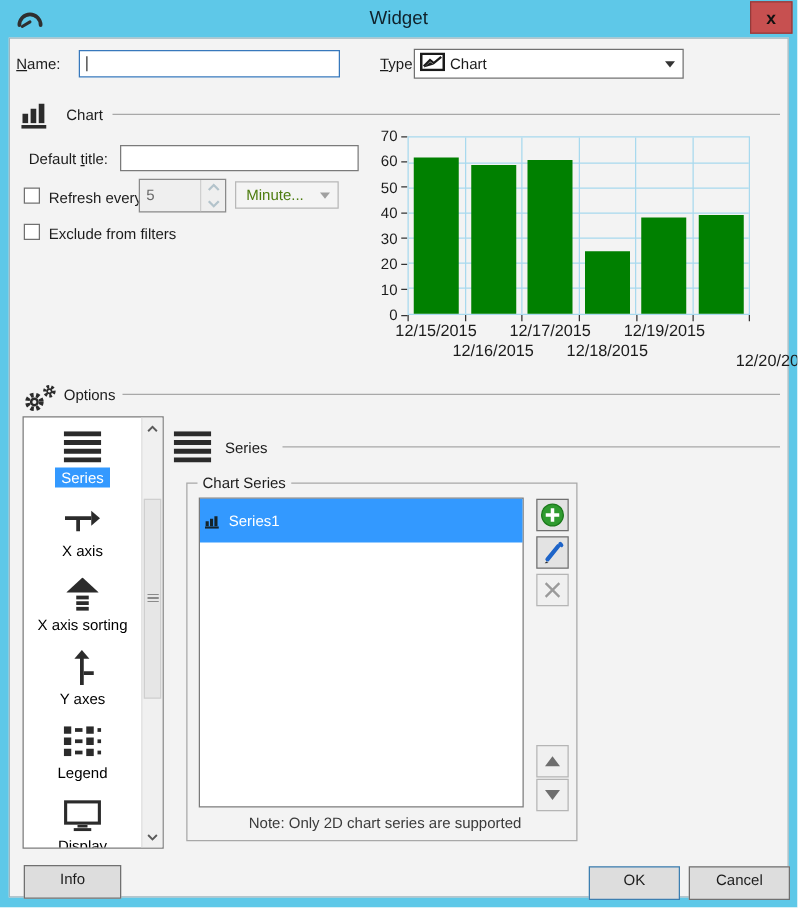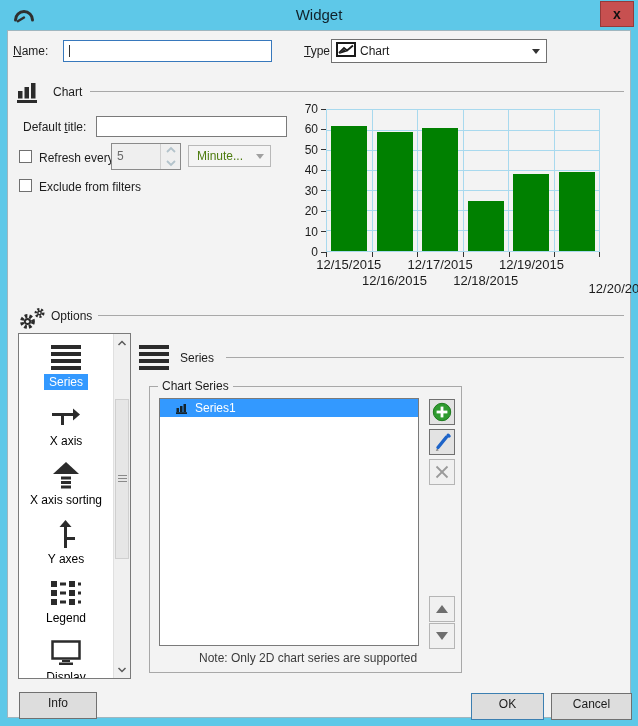--- a/index.html
+++ b/index.html
@@ -71,21 +71,21 @@
   .side-item.selected .side-label{background:var(--sel,#3399ff);color:#fff;}
   .sb{position:absolute;right:0;top:0;bottom:0;width:17px;background:#f0f0f0;border-left:1px solid #e0e0e0;}
   .sb-btn{position:absolute;left:0;width:16px;height:17px;display:flex;align-items:center;justify-content:center;}
   .sb-thumb{position:absolute;left:1px;top:65px;width:14px;height:160px;background:#e6e6e6;
     border:1px solid #cfcfcf;display:flex;align-items:center;justify-content:center;}
   .sb-grip{width:9px;height:8px;background:repeating-linear-gradient(#8a8a8a 0 1px,transparent 1px 3px);}
   
   .groupbox{position:absolute;left:141px;top:355px;width:313px;height:287px;border:1px solid #a8a8a8;}
   .group-legend{position:absolute;left:8px;top:-8px;background:#f3f3f3;padding:0 4px;font-size:12px;}
   .series-list{position:absolute;left:151px;top:367px;width:260px;height:248px;background:#fff;border:1px solid #7a7a7a;}
-  .series-row{height:18px;display:flex;align-items:center;padding-left:16px;font-size:12px;}
+  .series-row{height:35px;display:flex;align-items:center;padding-left:4px;font-size:12px;}
   .series-row.selected{background:var(--sel,#3399ff);color:#fff;}
   .series-row .s-icon{width:14px;height:12px;margin-right:5px;display:flex;align-items:center;}
   .sq-btn{position:absolute;left:421px;width:26px;height:26px;background:#e3e3e3;
     border:1px solid #707070;display:flex;align-items:center;justify-content:center;}
   .sq-btn.dis{background:#f0f0f0;border-color:#b5b5b5;}
   .note{position:absolute;left:153px;top:620px;font-size:12px;color:#3a3a3a;margin-left:38px;}
   
   .btn{position:absolute;height:27px;background:#ddd;border:1px solid #707070;
     text-align:center;font-size:12px;line-height:21px;color:#1c1c1c;}
   .btn.default{border-color:#3c7fb1;}

